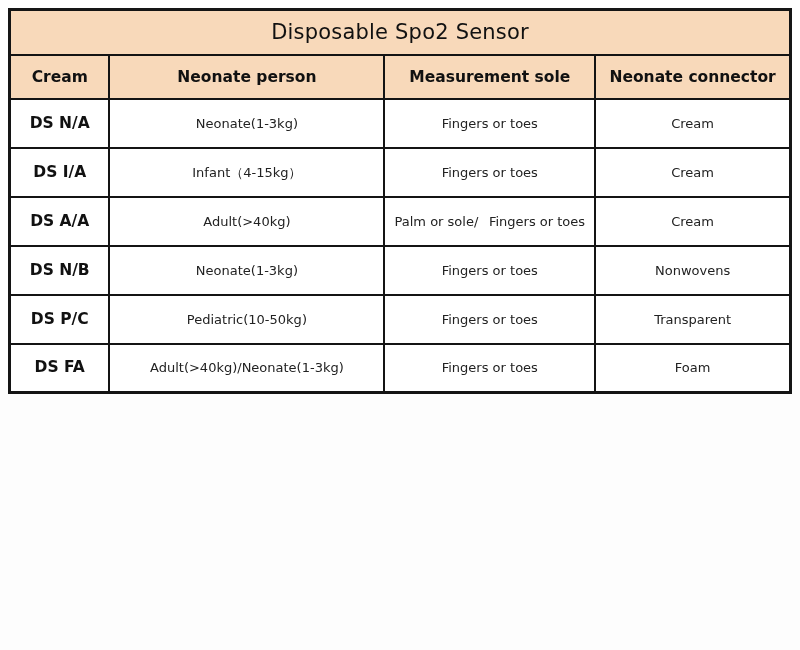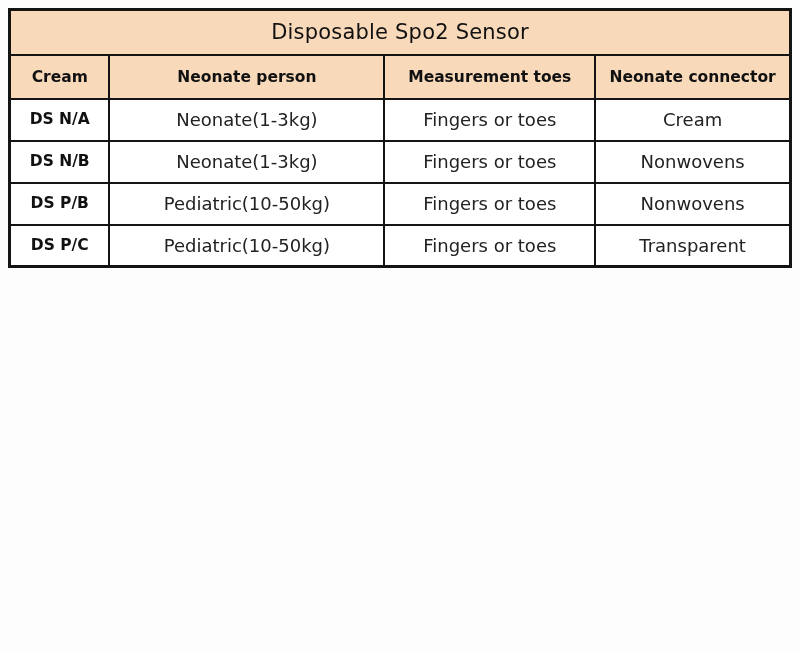--- a/index.html
+++ b/index.html
@@ -14,76 +14,88 @@
     font-family:"DejaVu Sans","Liberation Sans",sans-serif;}
   .table-wrap{position:absolute;left:8px;top:8px;width:784px;}
   table{width:100%;border-collapse:collapse;table-layout:fixed;
     border:3px solid var(--border);background:var(--body-bg);}
   th,td{border:2px solid var(--border);text-align:center;vertical-align:middle;
     padding:2px 3px;overflow:hidden;}
   .title-cell{background:var(--header-bg);height:45px;font-size:21px;
     font-weight:normal;color:var(--heading-text);letter-spacing:.2px;}
   .col-header{background:var(--header-bg);height:44px;font-size:15.5px;
     font-weight:bold;color:var(--heading-text);}
-  tbody tr{height:42px;}
-  tbody td{font-size:18px;color:var(--text);line-height:19px;}
+  tbody tr{height:49px;}
+  tbody td{font-size:13px;color:var(--text);line-height:19px;}
   td.series-cell{font-weight:bold;font-size:15.5px;color:var(--heading-text);}
 </style>
 </head>
 <body>
 
 <div class="table-wrap">
   <table>
     <colgroup>
       <col style="width:12.8%">
       <col style="width:35.2%">
       <col style="width:27.0%">
       <col style="width:25.0%">
     </colgroup>
     <thead>
       <tr>
         <th class="title-cell" colspan="4">Disposable Spo2 Sensor</th>
       </tr>
       <tr>
         <th class="col-header">Cream</th>
         <th class="col-header">Neonate person</th>
-        <th class="col-header">Measurement toes</th>
+        <th class="col-header">Measurement sole</th>
         <th class="col-header">Neonate connector</th>
       </tr>
     </thead>
     <tbody>
   <tr>
     <td class="series-cell">DS N/A</td>
     <td>Neonate(1-3kg)</td>
     <td>Fingers or toes</td>
     <td>Cream</td>
   </tr>
 
+  <tr>
+    <td class="series-cell">DS I/A</td>
+    <td>Infant（4-15kg）</td>
+    <td>Fingers or toes</td>
+    <td>Cream</td>
+  </tr>
 
+  <tr>
+    <td class="series-cell">DS A/A</td>
+    <td>Adult(&gt;40kg)</td>
+    <td>Palm or sole/  Fingers or toes</td>
+    <td>Cream</td>
+  </tr>
 
 
   <tr>
     <td class="series-cell">DS N/B</td>
     <td>Neonate(1-3kg)</td>
     <td>Fingers or toes</td>
     <td>Nonwovens</td>
   </tr>
 
 
-  <tr>
-    <td class="series-cell">DS P/B</td>
-    <td>Pediatric(10-50kg)</td>
-    <td>Fingers or toes</td>
-    <td>Nonwovens</td>
-  </tr>
 
   <tr>
     <td class="series-cell">DS P/C</td>
     <td>Pediatric(10-50kg)</td>
     <td>Fingers or toes</td>
     <td>Transparent</td>
   </tr>
 
 
+  <tr>
+    <td class="series-cell">DS FA</td>
+    <td>Adult(&gt;40kg)/Neonate(1-3kg)</td>
+    <td>Fingers or toes</td>
+    <td>Foam</td>
+  </tr>
 
 </tbody>
   </table>
 </div>
 
 </body></html>

